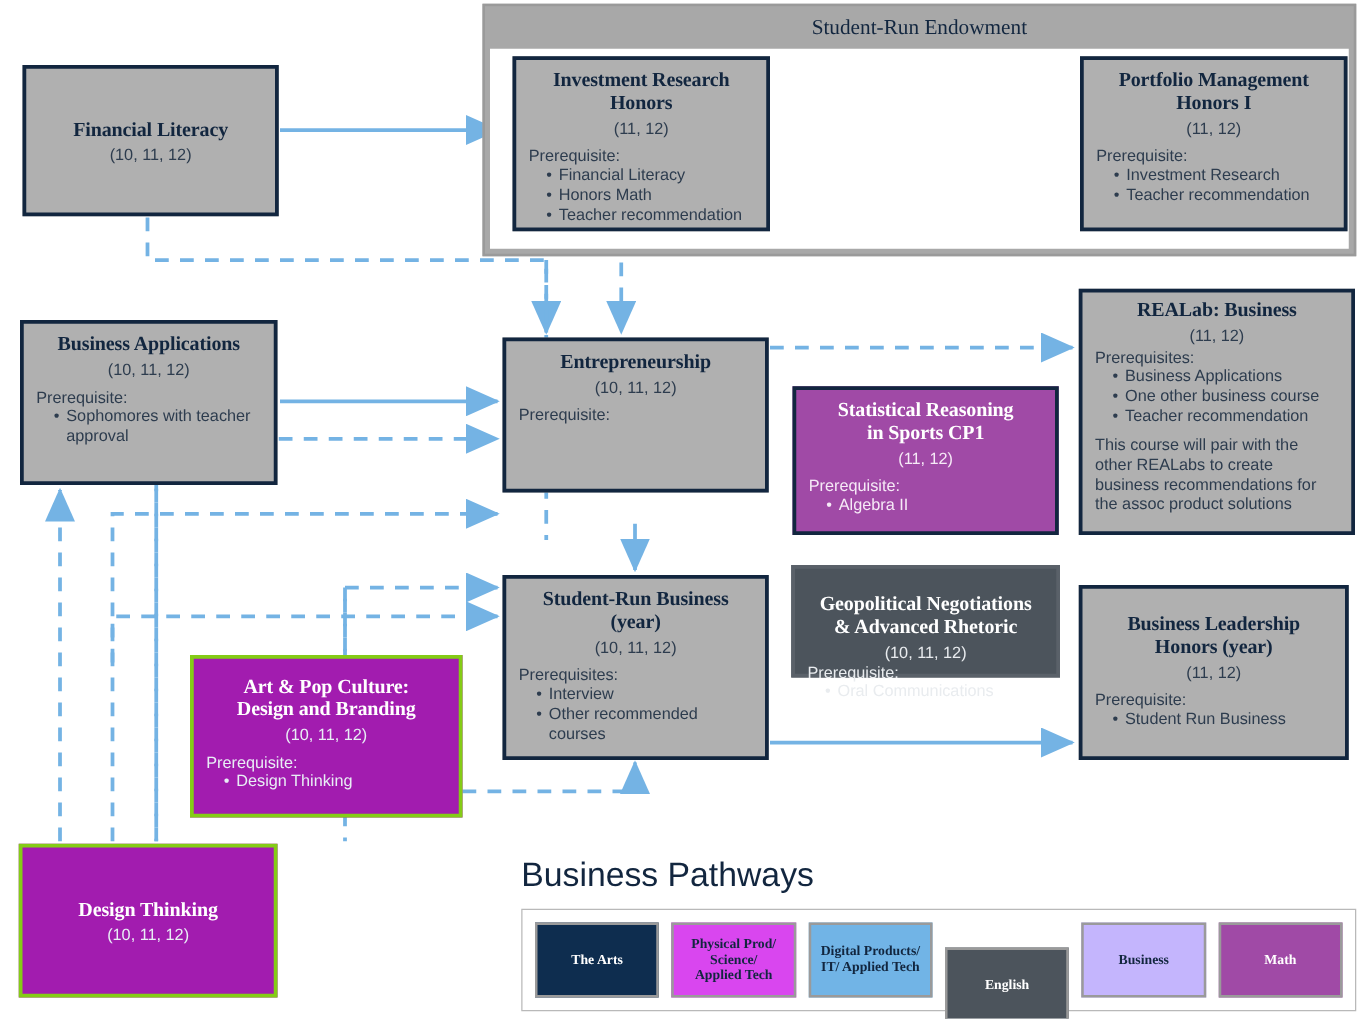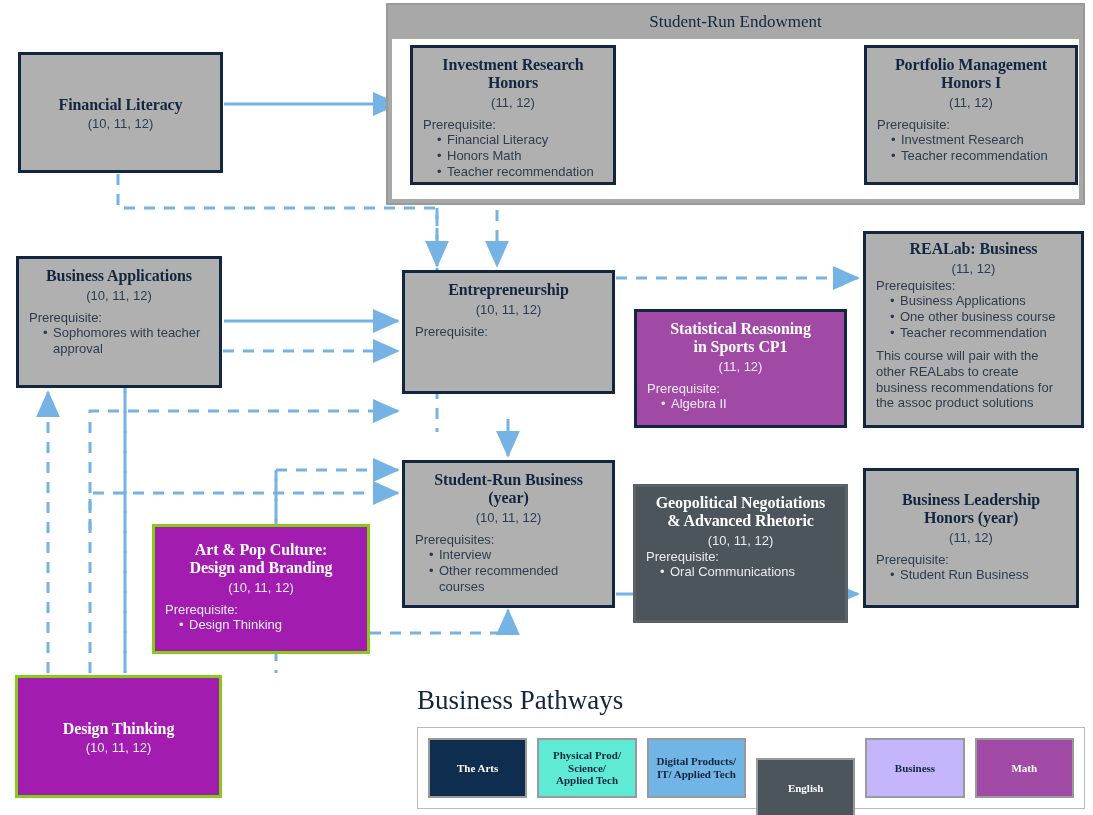--- a/index.html
+++ b/index.html
@@ -33,21 +33,21 @@
   .node.dark .grades,.node.dark .pre-label,.node.dark ul li{color:#e8eef5;}
 
   .node.slate{background:#4c545c;border:3px solid #5a6169;}
   .node.slate .title{color:#ffffff;}
   .node.slate .grades,.node.slate .pre-label,.node.slate ul li{color:#e9ecef;}
 
   .node.purple{background:#a04aa6;border:3px solid #12263f;}
   .node.purple .title{color:#ffffff;}
   .node.purple .grades,.node.purple .pre-label,.node.purple ul li{color:#f6eaf7;}
 
-  #legend-title{position:absolute;left:417px;top:685px;font-family:Liberation Serif, serif;
+  #legend-title{position:absolute;left:417px;top:685px;font-family:Liberation Sans, sans-serif;
      font-size:27px;color:#12263f;}
   #legend-box{position:absolute;left:417px;top:727px;width:668px;height:82px;
      border:1px solid #b9b9b9;box-sizing:border-box;background:#fff;}
   #legend-row{position:absolute;left:0;top:0;width:100%;height:100%;display:flex;
      align-items:center;gap:10px;padding:0 10px;box-sizing:border-box;}
   .swatch{flex:1;height:60px;display:flex;align-items:center;justify-content:center;
      text-align:center;font-family:"Liberation Serif", serif;font-weight:bold;font-size:11px;
      line-height:1.18;border:2px solid #9a9a9a;box-sizing:border-box;padding:2px;}
 </style>
 </head>
@@ -172,21 +172,21 @@
   <div class="node" style="left:402px;top:460px;width:213px;height:148px;">
     <div class="title">Student-Run Business<br>(year)</div>
     <div class="grades">(10, 11, 12)</div>
     <div class="pre-label">Prerequisites:</div>
     <ul>
         <li>Interview</li>
         <li>Other recommended courses</li>
       </ul>
   </div>
 
-  <div class="node slate" style="left:633px;top:452px;width:215px;height:139px;padding-top:7px;margin-top:32px;">
+  <div class="node slate" style="left:633px;top:452px;width:215px;height:90px;padding-top:20px;">
     <div class="title">Geopolitical Negotiations<br>&amp; Advanced Rhetoric</div>
     <div class="grades">(10, 11, 12)</div>
     <div class="pre-label" style="margin-top:1px;">Prerequisite:</div>
     <ul>
         <li>Oral Communications</li>
       </ul>
   </div>
 
   <div class="node" style="left:863px;top:468px;width:216px;height:140px;padding-top:20px;">
     <div class="title">Business Leadership<br>Honors (year)</div>
@@ -208,21 +208,21 @@
 
   <div class="node dark" style="left:15px;top:675px;width:207px;height:123px;display:flex;flex-direction:column;justify-content:center;">
     <div class="title">Design Thinking</div>
     <div class="grades">(10, 11, 12)</div>
   </div>
 
   <div id="legend-title">Business Pathways</div>
   <div id="legend-box">
     <div id="legend-row">
         <div class="swatch" style="background: rgb(14, 45, 79); color: rgb(255, 255, 255);">The Arts</div>
-        <div class="swatch" style="background: #5eead4; color: rgb(18, 38, 63);">Physical Prod/<br>Science/<br>Applied Tech</div>
+        <div class="swatch" style="background: #d946ef; color: rgb(18, 38, 63);">Physical Prod/<br>Science/<br>Applied Tech</div>
         <div class="swatch" style="background: rgb(113, 180, 230); color: rgb(18, 38, 63);">Digital Products/<br>IT/ Applied Tech</div>
         <div class="swatch" style="background: rgb(76, 84, 92); color: rgb(255, 255, 255); margin-top: 40px;">English</div>
         <div class="swatch" style="background: #c4b5fd; color: rgb(18, 38, 63);">Business</div>
         <div class="swatch" style="background: rgb(160, 74, 166); color: rgb(255, 255, 255);">Math</div>
       </div>
   </div>
 
 </div>
 
 </body></html>

